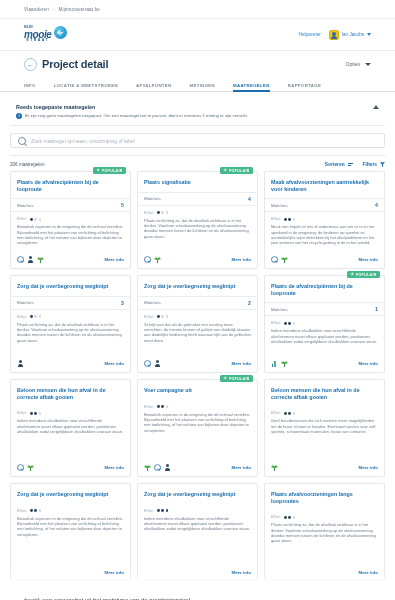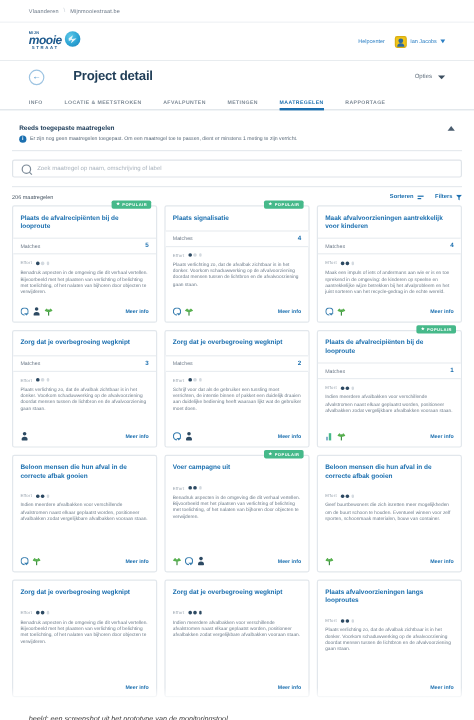--- a/index.html
+++ b/index.html
@@ -68,21 +68,21 @@
   
   .pagehead{
     display:flex;align-items:center;padding:0 24px;height:26px;background:#fff;
   }
   .backbtn{
     width:11px;height:11px;border-radius:50%;border:1px solid #9ec4e2;
     display:flex;align-items:center;justify-content:center;
     color:#2b7fc4;font-size:7px;line-height:1;
   }
   .pagetitle{
-    font-size:11px;font-weight:bold;color:#1f3d57;margin-left:24px;letter-spacing:-.2px;
+    font-size:11px;font-weight:bold;color:#1f3d57;margin-left:5px;letter-spacing:-.2px;
   }
   .opties{margin-left:auto;display:flex;align-items:center;gap:5px;}
   .opties-label{font-size:5px;color:#5c6b7a;}
   .opties-caret{
     width:0;height:0;border-left:3.2px solid transparent;border-right:3.2px solid transparent;
     border-top:3.6px solid #3d4f60;
   }
 
   
   .tabs{

